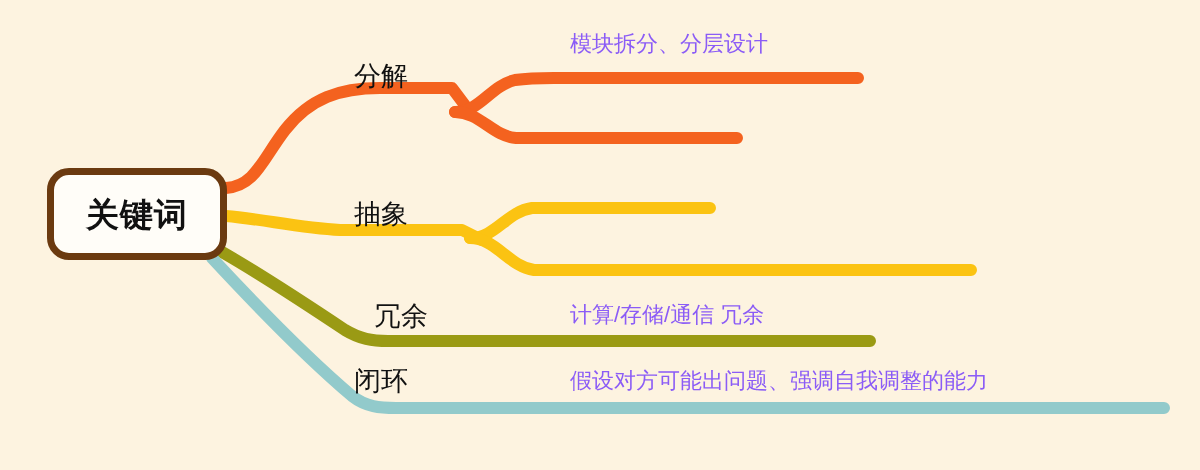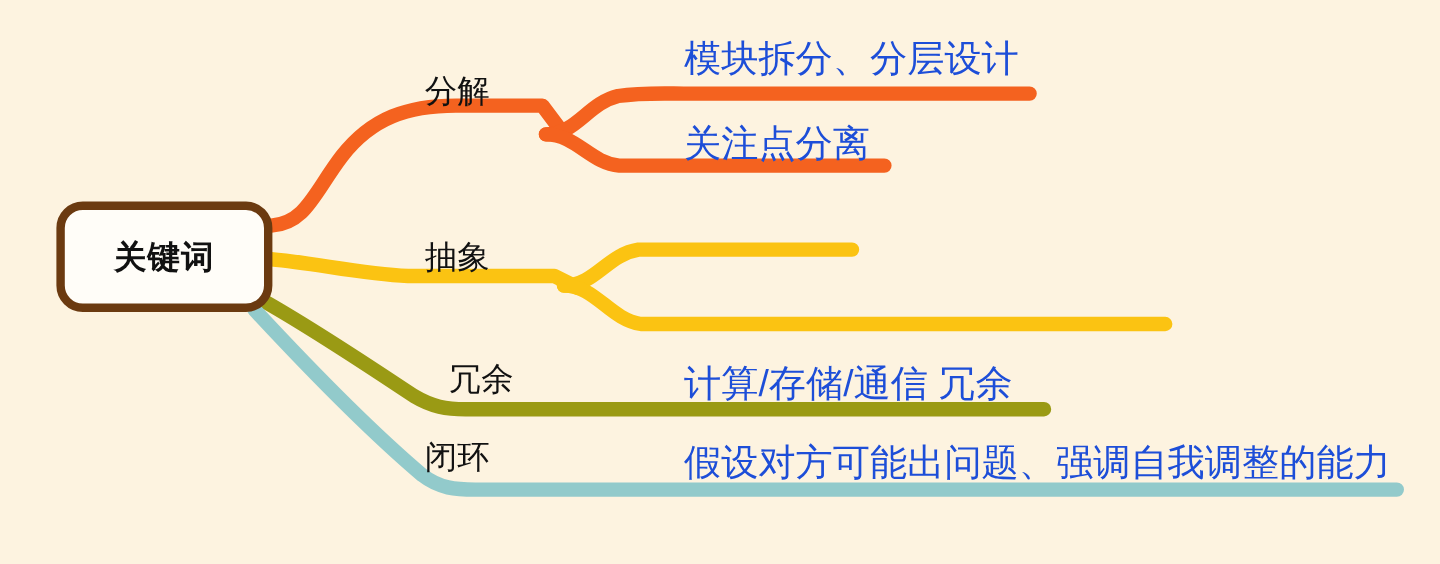--- a/index.html
+++ b/index.html
@@ -36,40 +36,40 @@
     box-sizing: border-box;
     background: #fffdf8;
     border: 7px solid #6b3a10;
     border-radius: 22px;
     display: flex;
     align-items: center;
     justify-content: center;
     z-index: 5;
   }
   .root-label {
-    font-size: 27px;
+    font-size: 33px;
     font-weight: bold;
     color: #111111;
     letter-spacing: 1px;
     line-height: 1;
   }
   .branch-label {
     position: absolute;
     font-size: 27px;
     font-weight: normal;
     color: #111111;
     line-height: 1;
     white-space: nowrap;
     z-index: 4;
   }
   .leaf-label {
     position: absolute;
-    font-size: 31px;
+    font-size: 22px;
     font-weight: normal;
-    color: #1d4ed8;
+    color: #8b5cf6;
     line-height: 1;
     white-space: nowrap;
     z-index: 4;
   }
 </style>
 </head>
 <body>
 
 <div id="mindmap">
 
@@ -95,20 +95,19 @@
   <div class="root-node">
     <span class="root-label">关键词</span>
   </div>
 
   <div class="branch-label" style="left:354px; top:63px;">分解</div>
   <div class="branch-label" style="left:354px; top:201px;">抽象</div>
   <div class="branch-label" style="left:354px; top:303px;margin-left:20px;">冗余</div>
   <div class="branch-label" style="left:354px; top:368px;">闭环</div>
 
   <div class="leaf-label" style="left:570px; top:33px;">模块拆分、分层设计</div>
-  <div class="leaf-label" style="left:570px; top:104px;">关注点分离</div>
 
 
   <div class="leaf-label" style="left:570px; top:370px;">假设对方可能出问题、强调自我调整的能力</div>
 
   <div class="leaf-label" style="left:570px; top:304px;">计算/存储/通信 冗余</div>
 
 </div>
 
 </body></html>

